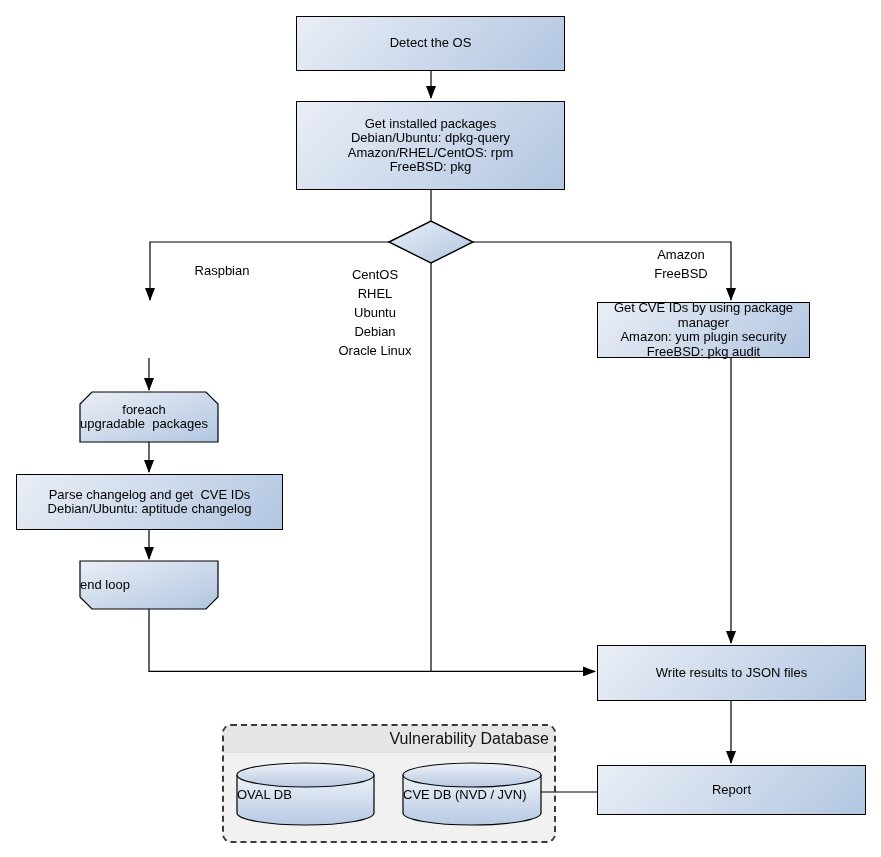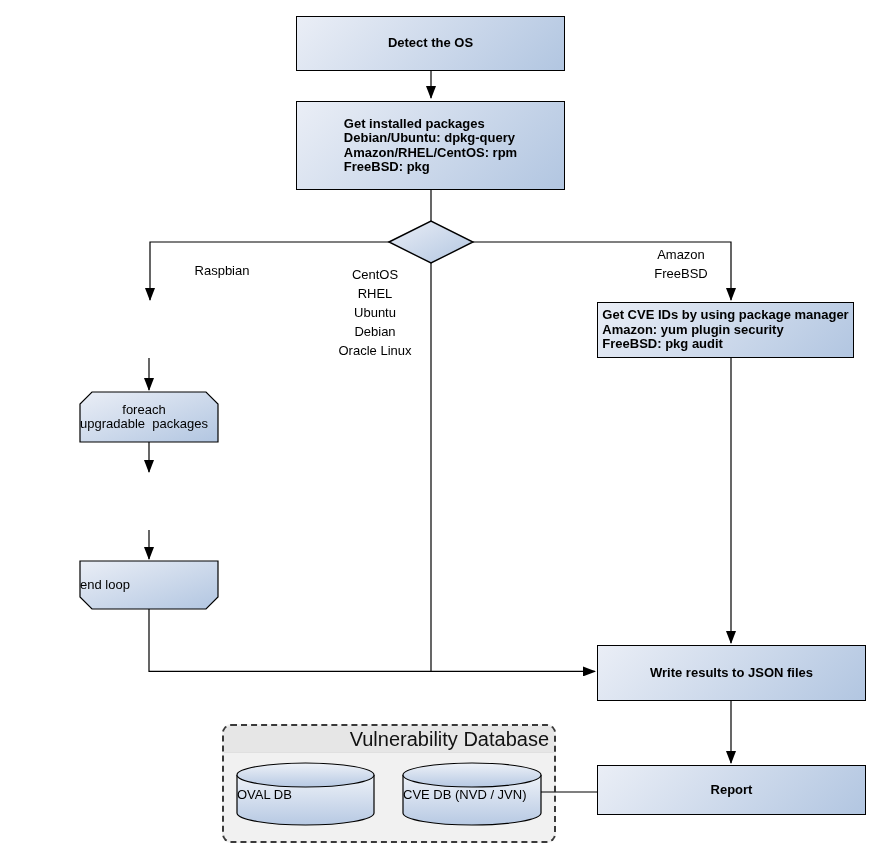--- a/index.html
+++ b/index.html
@@ -5,39 +5,39 @@
   html,body{margin:0;padding:0;background:#ffffff;}
   .canvas{
     position:relative;width:881px;height:857px;background:#ffffff;
     font-family:"Liberation Sans",sans-serif;color:#000;overflow:hidden;
   }
   svg.overlay{position:absolute;left:0;top:0;pointer-events:none;}
   .node{
     position:absolute;box-sizing:border-box;border:1px solid #000;
     background:linear-gradient(135deg,#eaeef6 0%,#b2c6e1 100%);
     display:flex;align-items:center;justify-content:center;
-    font-size:13px;line-height:14.5px;white-space:pre-wrap;font-weight:bold;
+    text-align:center;font-size:13px;line-height:14.5px;white-space:pre-wrap;
   }
   .shape-label{
     position:absolute;display:flex;align-items:center;
     text-align:center;font-size:13px;line-height:14.5px;white-space:pre-wrap;
   }
   .edge-label{
     position:absolute;text-align:center;font-size:13px;line-height:19px;
     white-space:pre-wrap;
   }
   .vuln-container{
     position:absolute;left:222px;top:724px;width:334px;height:119px;
     box-sizing:border-box;background:#f1f1f1;border:2px dashed #3a3a3a;
     border-radius:9px;overflow:hidden;
   }
   .vuln-titlebar{
     height:26px;background:#e6e6e6;border-bottom:1px solid #e0e0e0;
     display:flex;align-items:center;justify-content:flex-end;
-    padding-right:5px;font-size:20px;color:#111;
+    padding-right:5px;font-size:16px;color:#111;
   }
 </style>
 </head>
 <body>
 
 <div class="canvas">
 
   <div class="vuln-container">
     <div class="vuln-titlebar">
       <span>Vulnerability Database</span>
@@ -96,22 +96,26 @@
   </div>
 
   <div class="node" style="left:296px;top:101px;width:269px;height:89px">
     <span>Get installed packages
 Debian/Ubuntu: dpkg-query
 Amazon/RHEL/CentOS: rpm
 FreeBSD: pkg</span>
   </div>
 
 
+  <div class="node" style="left:16px;top:474px;width:267px;height:56px">
+    <span>Parse changelog and get  CVE IDs
+Debian/Ubuntu: aptitude changelog</span>
+  </div>
 
-  <div class="node" style="left:597px;top:302px;width:257px;height:56px">
+  <div class="node" style="left:597px;top:302px;width:213px;height:56px">
     <span>Get CVE IDs by using package manager
 Amazon: yum plugin security
 FreeBSD: pkg audit</span>
   </div>
 
   <div class="node" style="left:597px;top:645px;width:269px;height:56px">
     <span>Write results to JSON files</span>
   </div>
 
   <div class="node" style="left:597px;top:765px;width:269px;height:50px">

